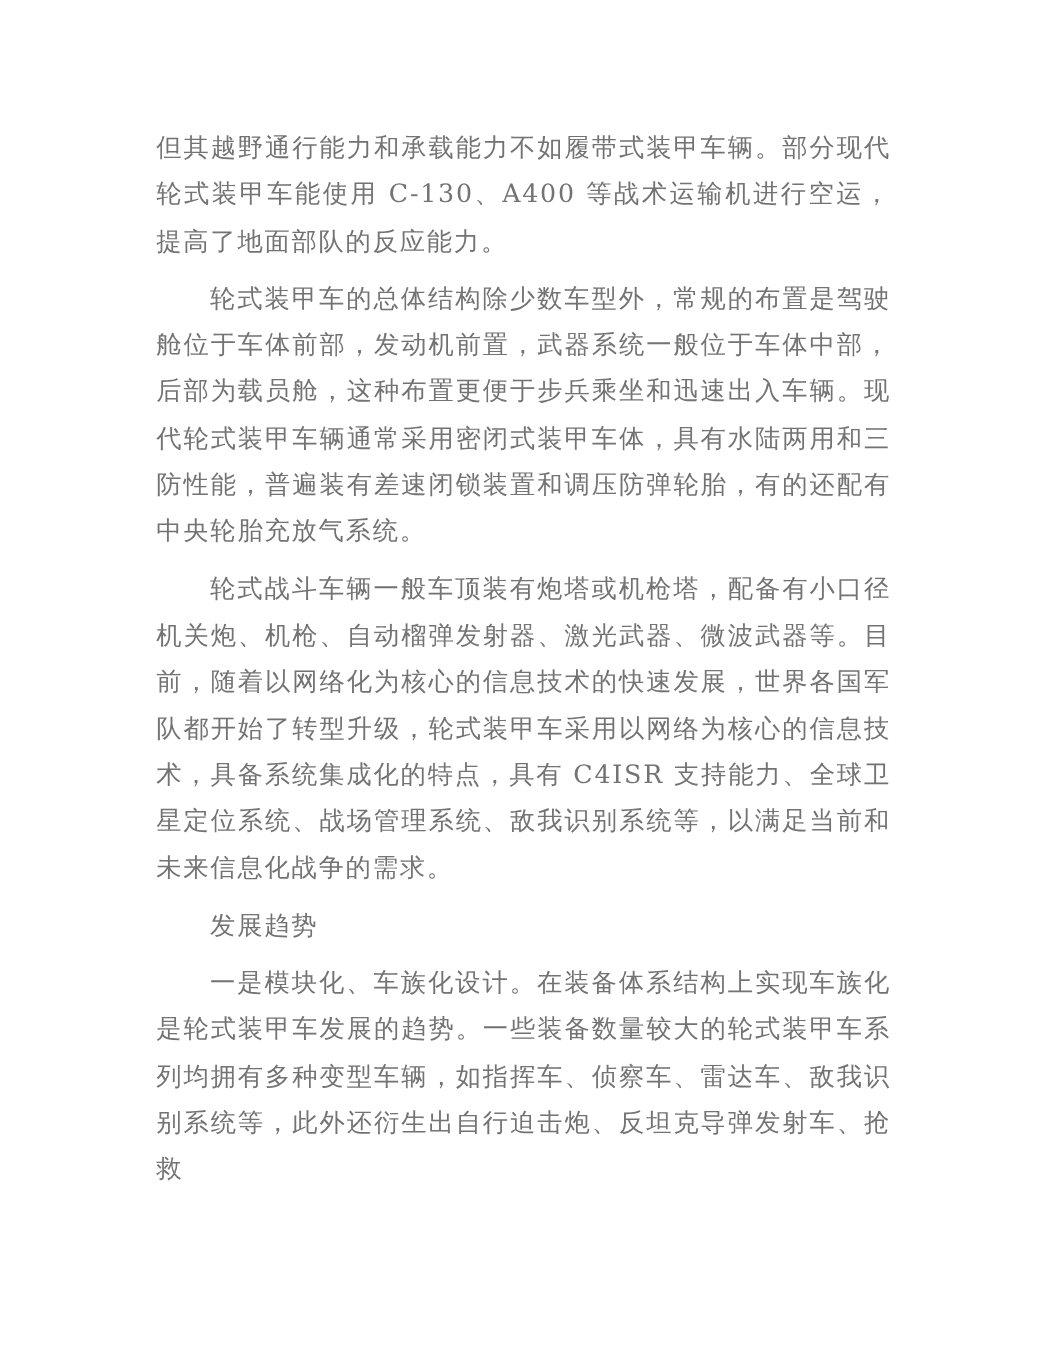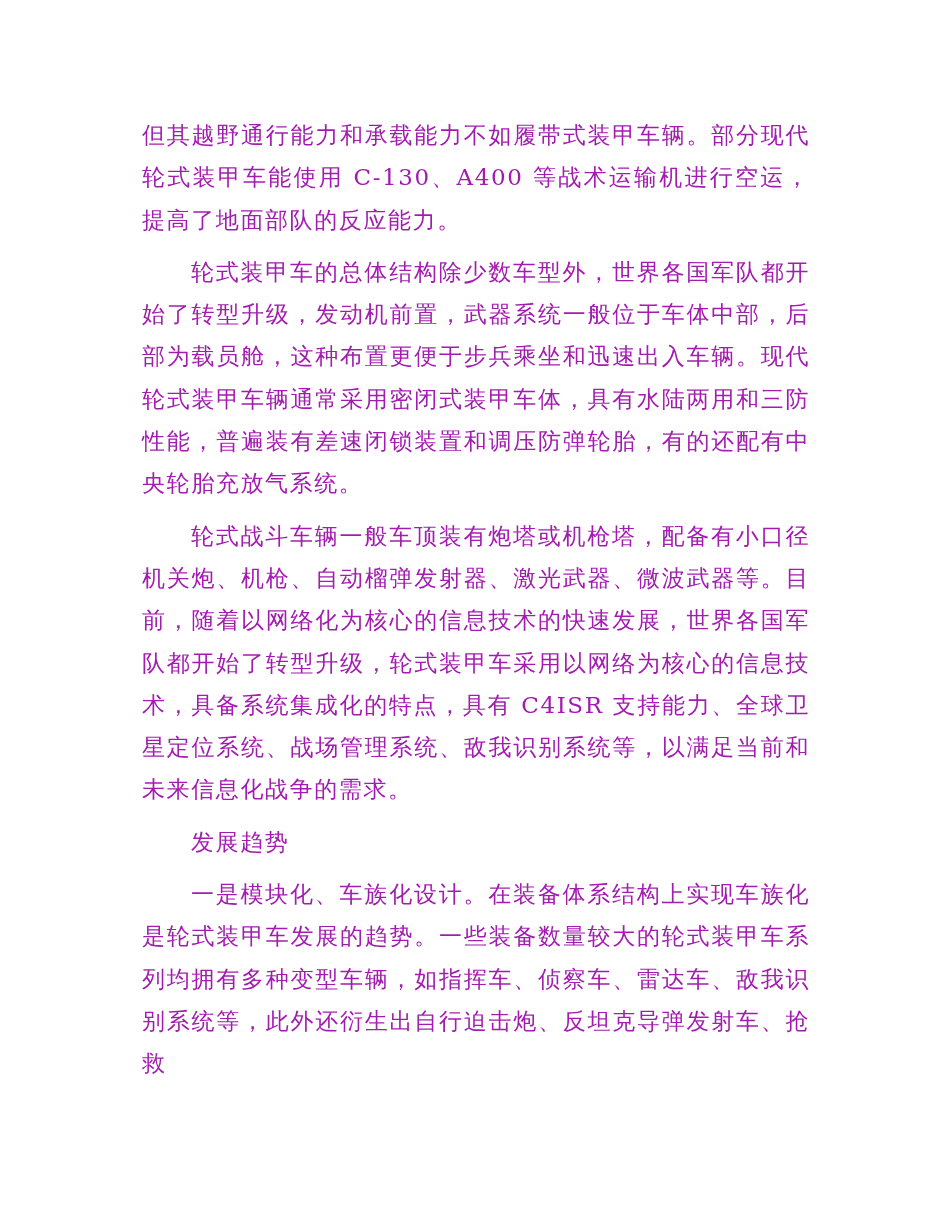--- a/index.html
+++ b/index.html
@@ -5,34 +5,34 @@
   html, body { margin: 0; padding: 0; background: #ffffff; }
   body { width: 950px; height: 1230px; position: relative; overflow: hidden; }
   .page {
     position: absolute;
     left: 142px;
     top: 114px;
     width: 668px;
     font-family: "DejaVu Serif", "Liberation Serif", serif;
     font-size: 23px;
     line-height: 42.3px;
-    color: #a21caf;
+    color: #737373;
     letter-spacing: 1.6px;
   }
   .para {
     margin: 0 0 0 0;
     text-align: justify;
     text-justify: inter-character;
     word-break: break-all;
   }
   .indent { text-indent: 49px; }
   .gap { margin-top: 10px; }
 </style>
 </head>
 <body>
 
 <div class="page">
   <p class="para">但其越野通行能力和承载能力不如履带式装甲车辆。部分现代轮式装甲车能使用 C-130、A400 等战术运输机进行空运，提高了地面部队的反应能力。</p>
-  <p class="para indent gap">轮式装甲车的总体结构除少数车型外，世界各国军队都开始了转型升级，发动机前置，武器系统一般位于车体中部，后部为载员舱，这种布置更便于步兵乘坐和迅速出入车辆。现代轮式装甲车辆通常采用密闭式装甲车体，具有水陆两用和三防性能，普遍装有差速闭锁装置和调压防弹轮胎，有的还配有中央轮胎充放气系统。</p>
+  <p class="para indent gap">轮式装甲车的总体结构除少数车型外，常规的布置是驾驶舱位于车体前部，发动机前置，武器系统一般位于车体中部，后部为载员舱，这种布置更便于步兵乘坐和迅速出入车辆。现代轮式装甲车辆通常采用密闭式装甲车体，具有水陆两用和三防性能，普遍装有差速闭锁装置和调压防弹轮胎，有的还配有中央轮胎充放气系统。</p>
   <p class="para indent gap">轮式战斗车辆一般车顶装有炮塔或机枪塔，配备有小口径机关炮、机枪、自动榴弹发射器、激光武器、微波武器等。目前，随着以网络化为核心的信息技术的快速发展，世界各国军队都开始了转型升级，轮式装甲车采用以网络为核心的信息技术，具备系统集成化的特点，具有 C4ISR 支持能力、全球卫星定位系统、战场管理系统、敌我识别系统等，以满足当前和未来信息化战争的需求。</p>
   <p class="para indent gap">发展趋势</p>
   <p class="para indent gap">一是模块化、车族化设计。在装备体系结构上实现车族化是轮式装甲车发展的趋势。一些装备数量较大的轮式装甲车系列均拥有多种变型车辆，如指挥车、侦察车、雷达车、敌我识别系统等，此外还衍生出自行迫击炮、反坦克导弹发射车、抢救</p>
 </div>
 
 </body></html>

